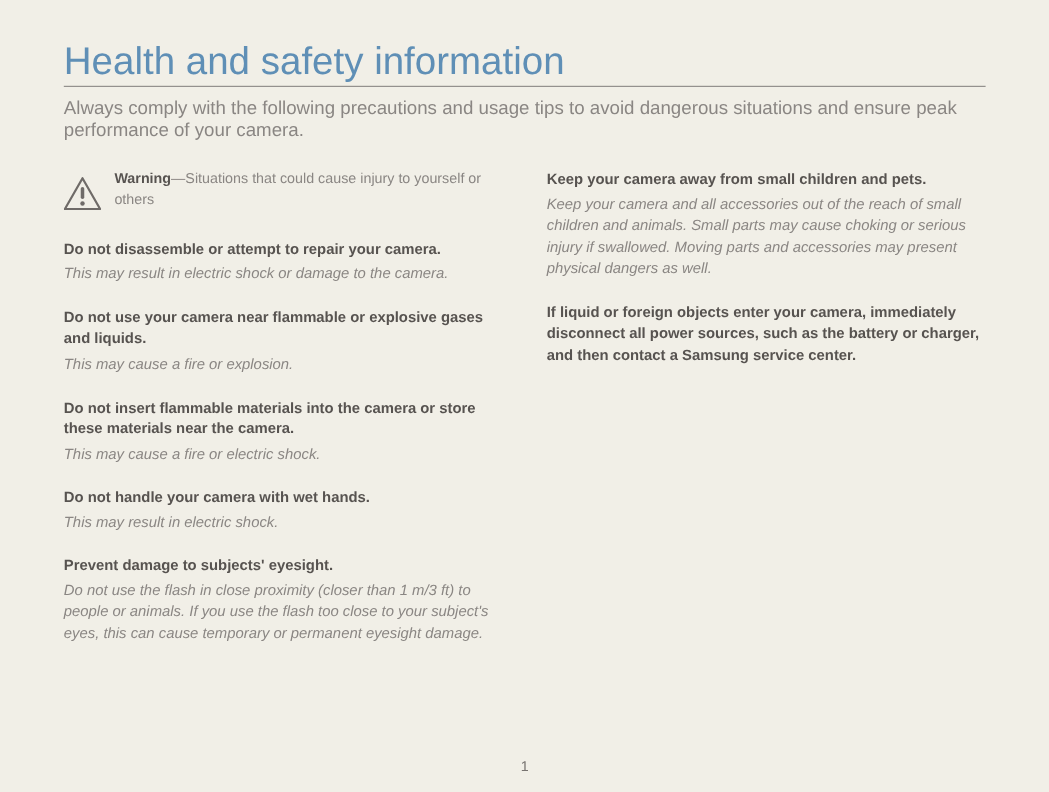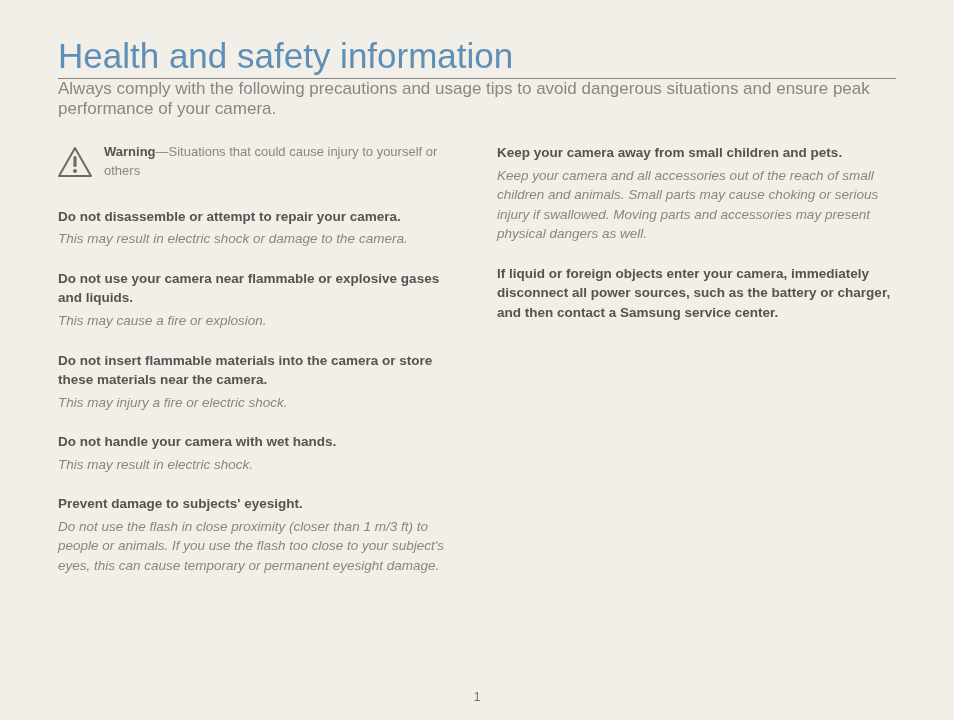--- a/index.html
+++ b/index.html
@@ -14,35 +14,36 @@
   }
   h1.page-title {
     font-family:"Helvetica Neue Condensed","Arial Narrow",Arial,sans-serif;
     font-stretch:condensed;
     font-size:35px;
     font-weight:300;
     color:#5f8fb6;
     letter-spacing:0px;
     border-bottom:1px solid #8a8784;
     padding-bottom:2px;
+    margin-bottom:10px;
   }
   .intro {
     font-size:17px;
     color:#8a8683;
     margin-bottom:24px;
     font-weight:300;
   }
   .columns {
     display:flex;
     gap:40px;
   }
   .col { flex:1; }
   .warning-row {
     display:flex;
-    align-items:center;
+    align-items:flex-end;
     gap:12px;
     margin-bottom:26px;
   }
   .warn-icon {
     flex:0 0 auto;
     width:34px;
     height:30px;
   }
   .warn-text {
     font-size:13px;
@@ -98,21 +99,21 @@
     <div class="block">
       <div class="heading">Do not disassemble or attempt to repair your camera.</div>
       <div class="body">This may result in electric shock or damage to the camera.</div>
     </div>
     <div class="block">
       <div class="heading">Do not use your camera near flammable or explosive gases and liquids.</div>
       <div class="body">This may cause a fire or explosion.</div>
     </div>
     <div class="block">
       <div class="heading">Do not insert flammable materials into the camera or store these materials near the camera.</div>
-      <div class="body">This may injury a fire or electric shock.</div>
+      <div class="body">This may cause a fire or electric shock.</div>
     </div>
     <div class="block">
       <div class="heading">Do not handle your camera with wet hands.</div>
       <div class="body">This may result in electric shock.</div>
     </div>
     <div class="block">
       <div class="heading">Prevent damage to subjects' eyesight.</div>
       <div class="body">Do not use the flash in close proximity (closer than 1 m/3 ft) to people or animals. If you use the flash too close to your subject's eyes, this can cause temporary or permanent eyesight damage.</div>
     </div>
 

